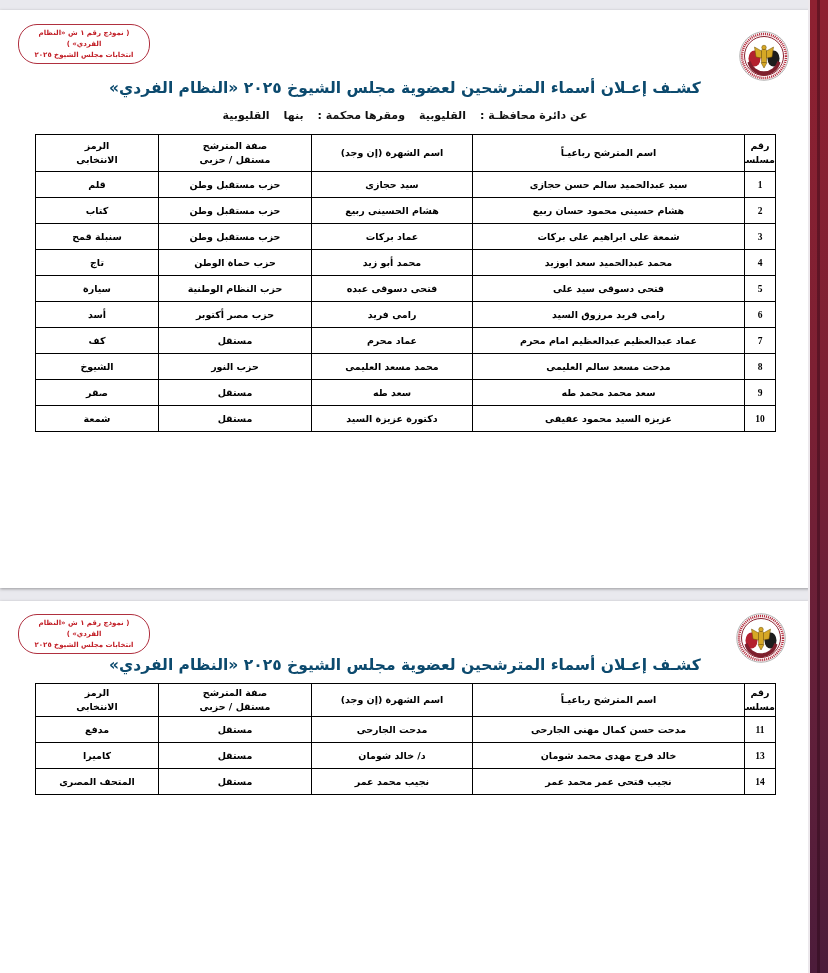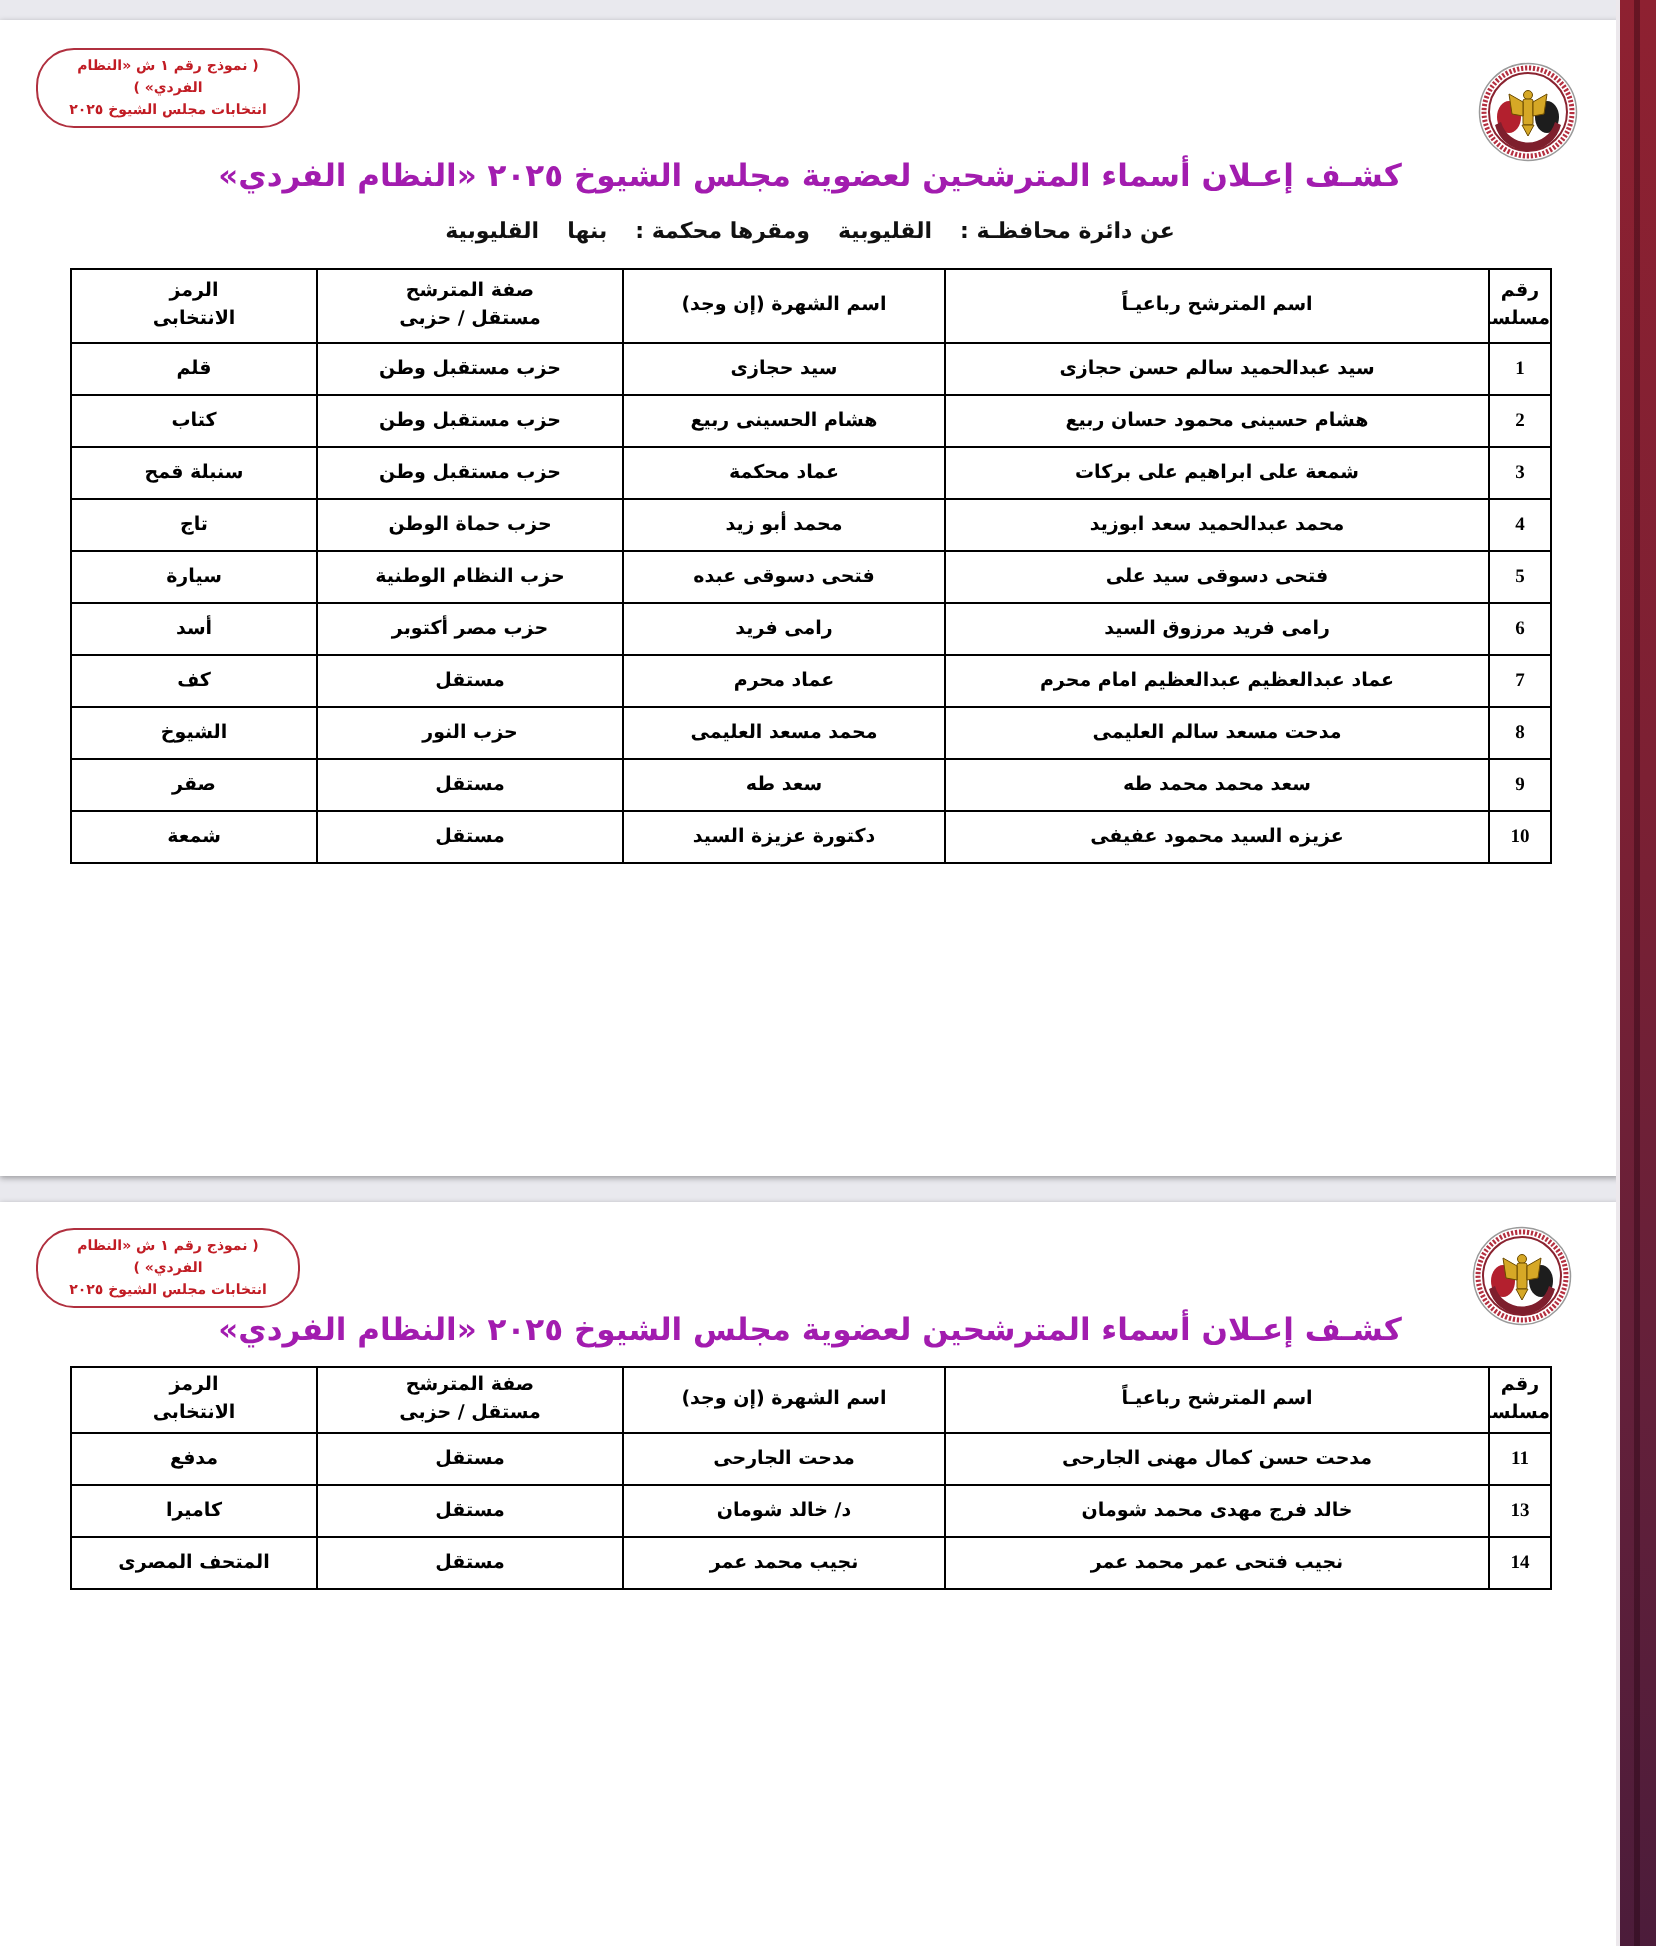--- a/index.html
+++ b/index.html
@@ -21,21 +21,21 @@
     border-radius:19px; padding:3px 4px 2px; text-align:center; direction:rtl;
     color:#c11c24; font-weight:bold; font-size:7px; line-height:1.55; background:#fff; }
   .page1 .stamp { top:14px; }
   .page2 .stamp { top:13px; }
 
   .logo { position:absolute; width:50px; height:50px; }
   .page1 .logo { left:739px; top:21px; }
   .page2 .logo { left:736px; top:12px; }
 
   .doc-title { position:absolute; left:0; width:100%; text-align:center;
-    direction:rtl; color:#a21caf; font-weight:bold; font-size:15.5px; letter-spacing:0; }
+    direction:rtl; color:#0c4a6e; font-weight:bold; font-size:15.5px; letter-spacing:0; }
   .page1 .doc-title { top:69px; }
   .page2 .doc-title { top:55px; }
 
   .doc-subtitle { position:absolute; top:99px; left:0; width:100%; direction:rtl;
     display:flex; justify-content:center; gap:14px;
     color:#111; font-weight:bold; font-size:11px; }
 
   table.cand { position:absolute; left:35px; width:740px; border-collapse:collapse;
     direction:rtl; table-layout:fixed; background:#fff; }
   .page1 table.cand { top:124px; }
@@ -121,21 +121,21 @@
         <tr>
           <td class="c-serial">2</td>
           <td>هشام حسينى محمود حسان ربيع</td>
           <td>هشام الحسينى ربيع</td>
           <td>حزب مستقبل وطن</td>
           <td>كتاب</td>
         </tr>
         <tr>
           <td class="c-serial">3</td>
           <td>شمعة على ابراهيم على بركات</td>
-          <td>عماد محكمة</td>
+          <td>عماد بركات</td>
           <td>حزب مستقبل وطن</td>
           <td>سنبلة قمح</td>
         </tr>
         <tr>
           <td class="c-serial">4</td>
           <td>محمد عبدالحميد سعد ابوزيد</td>
           <td>محمد أبو زيد</td>
           <td>حزب حماة الوطن</td>
           <td>تاج</td>
         </tr>

